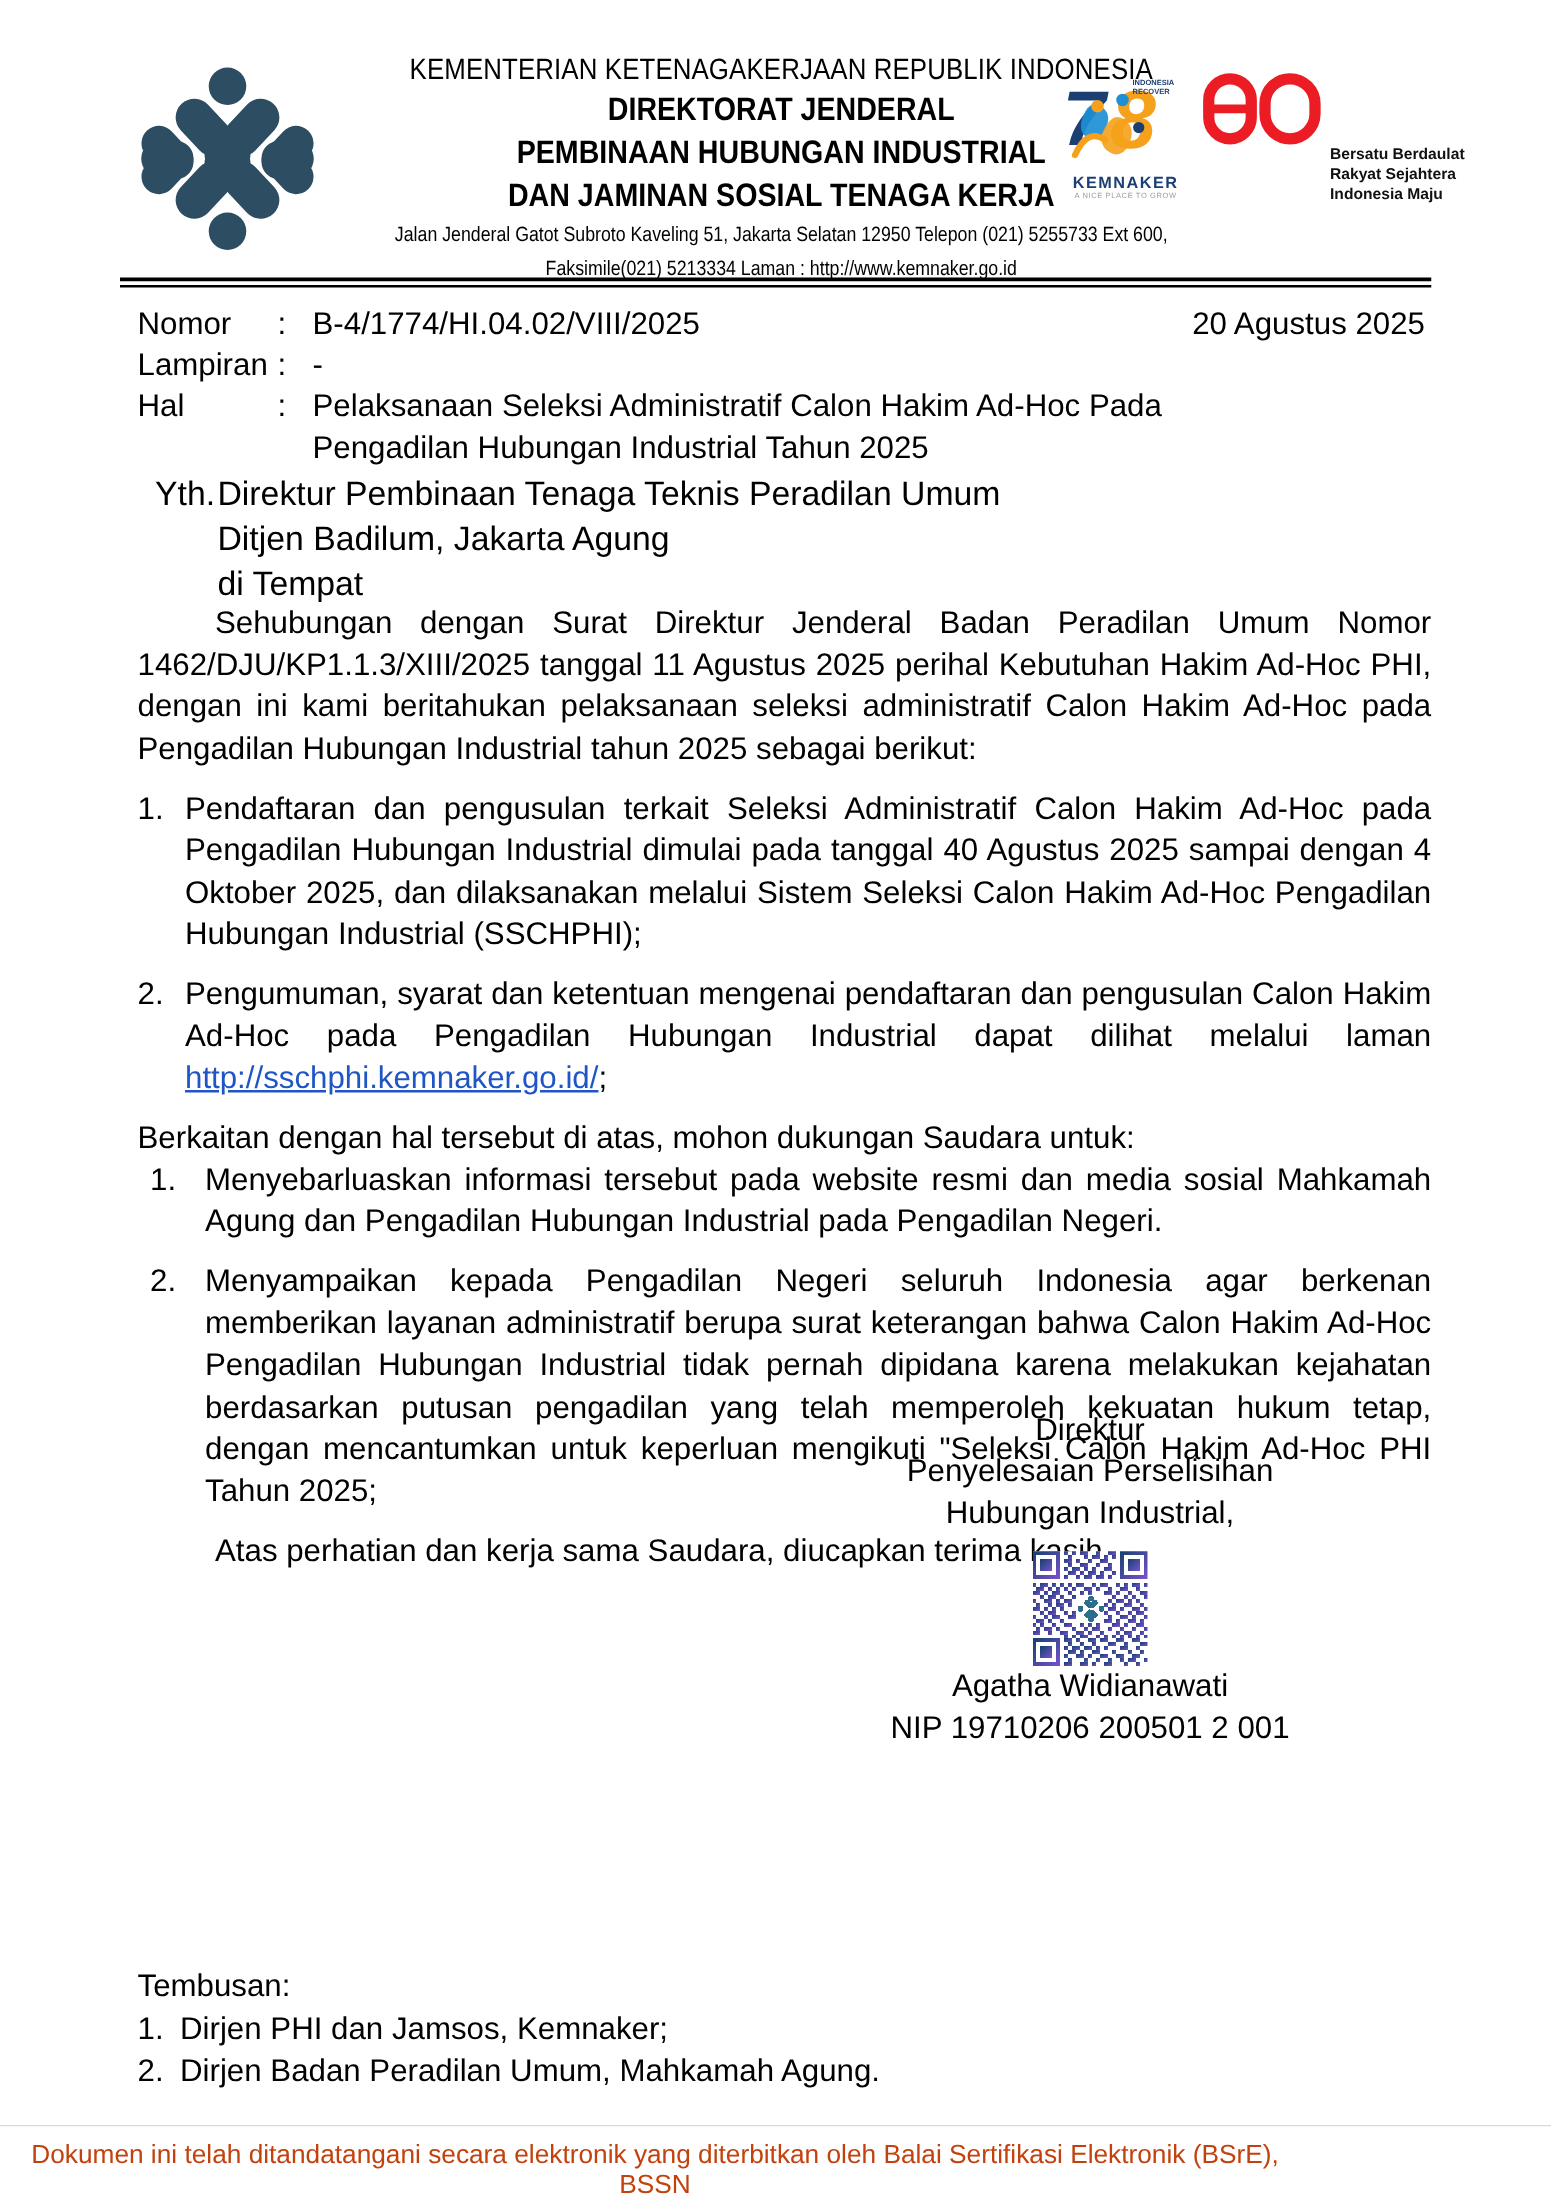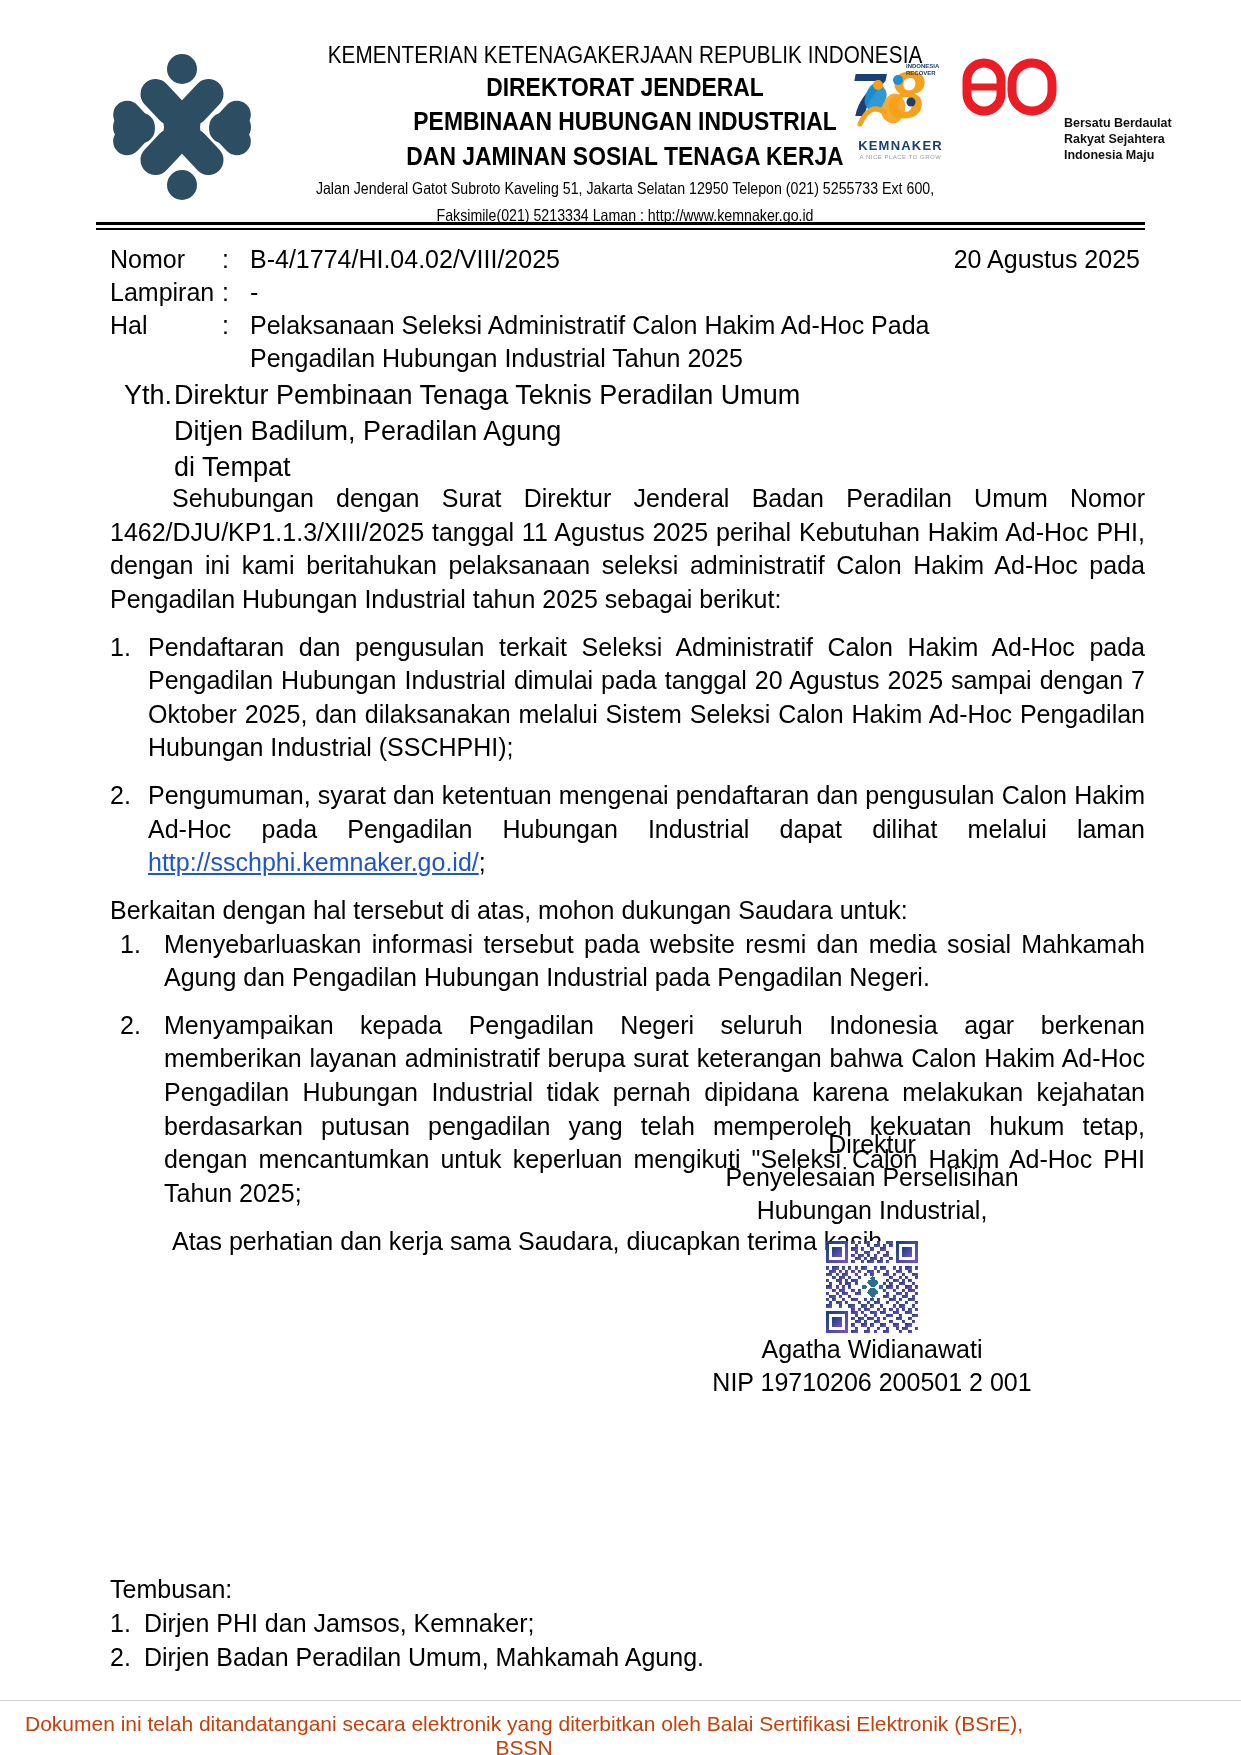--- a/index.html
+++ b/index.html
@@ -195,32 +195,32 @@
     <div>
       <span class="meta-hal2">Pengadilan Hubungan Industrial Tahun 2025</span>
     </div>
   </div>
 
   <div class="addressee">
     <div class="addr-first">
       <span class="addr-yth">Yth.</span>
       <span>Direktur Pembinaan Tenaga Teknis Peradilan Umum</span>
     </div>
-    <div class="addr-ind">Ditjen Badilum, Peradilan Agung</div>
+    <div class="addr-ind">Ditjen Badilum, Jakarta Agung</div>
     <div class="addr-ind">di Tempat</div>
   </div>
 
   <div class="body">
 
     <div class="para">Sehubungan dengan Surat Direktur Jenderal Badan Peradilan Umum Nomor 1462/DJU/KP1.1.3/XIII/2025 tanggal 11 Agustus 2025 perihal Kebutuhan Hakim Ad-Hoc PHI, dengan ini kami beritahukan pelaksanaan seleksi administratif Calon Hakim Ad-Hoc pada Pengadilan Hubungan Industrial tahun 2025 sebagai berikut:</div>
 
     <div class="olist">
       <div class="oitem">
         <span class="onum">1.</span>
-        <span class="otxt">Pendaftaran dan pengusulan terkait Seleksi Administratif Calon Hakim Ad-Hoc pada Pengadilan Hubungan Industrial dimulai pada tanggal 20 Agustus 2025 sampai dengan 7 Oktober 2025, dan dilaksanakan melalui Sistem Seleksi Calon Hakim Ad-Hoc Pengadilan Hubungan Industrial (SSCHPHI);</span>
+        <span class="otxt">Pendaftaran dan pengusulan terkait Seleksi Administratif Calon Hakim Ad-Hoc pada Pengadilan Hubungan Industrial dimulai pada tanggal 40 Agustus 2025 sampai dengan 4 Oktober 2025, dan dilaksanakan melalui Sistem Seleksi Calon Hakim Ad-Hoc Pengadilan Hubungan Industrial (SSCHPHI);</span>
       </div>
       <div class="oitem">
         <span class="onum">2.</span>
         <span class="otxt"><span>Pengumuman, syarat dan ketentuan mengenai pendaftaran dan pengusulan Calon Hakim Ad-Hoc pada Pengadilan Hubungan Industrial dapat dilihat melalui laman </span><a class="doclink" href="#">http://sschphi.kemnaker.go.id/</a><span>;</span></span>
       </div>
     </div>
 
     <div class="para-plain">Berkaitan dengan hal tersebut di atas, mohon dukungan Saudara untuk:</div>
 
     <div class="olist">

